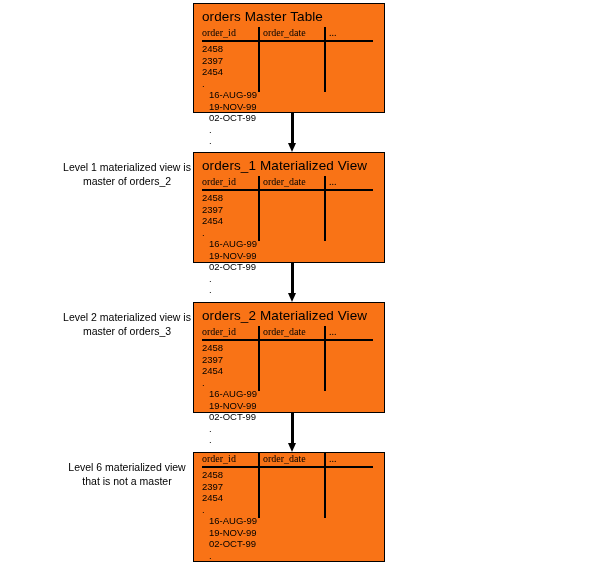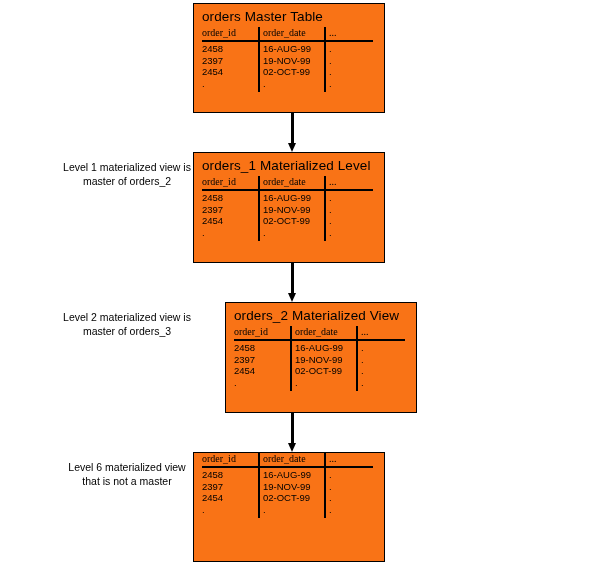--- a/index.html
+++ b/index.html
@@ -58,20 +58,21 @@
   }
 
   .tbl-body {
     display: flex;
     position: relative;
     font-size: 9.5px;
     line-height: 11.5px;
     padding-top: 3px;
     height: 52px;
     box-sizing: border-box;
+    flex-direction: column;
   }
 
   .col {
     position: relative;
     box-sizing: border-box;
   }
   .col-id    { width: 54px; }
   .col-date  { width: 66px; padding-left: 7px; }
   .col-rest  { width: 52px; padding-left: 7px; }
 
@@ -167,21 +168,21 @@
       </div>
     </div>
   </div>
 
   <div class="arrow" style="top:113px;height:39px;">
     <div class="arrow-shaft" style="height:31px;"></div>
     <div class="arrow-head" style="top:30px;"></div>
   </div>
 
   <div class="entity-box" style="top:152px;height:111px;">
-    <div class="box-title">orders_1 Materialized Level</div>
+    <div class="box-title">orders_1 Materialized View</div>
     <div class="tbl">
       <div class="vrule vrule-1" style="height:65px;"></div>
       <div class="vrule vrule-2" style="height:65px;"></div>
       <div class="hrule" style="top:13px;"></div>
       <div class="tbl-head">
         <div class="col col-id">order_id</div>
         <div class="col col-date">order_date</div>
         <div class="col col-rest">...</div>
       </div>
       <div class="tbl-body">
@@ -208,21 +209,21 @@
   </div>
 
   <div class="side-label" style="left:57px;top:161px;width:140px;">Level 1 materialized view is
 master of orders_2</div>
 
   <div class="arrow" style="top:263px;height:39px;">
     <div class="arrow-shaft" style="height:31px;"></div>
     <div class="arrow-head" style="top:30px;"></div>
   </div>
 
-  <div class="entity-box" style="top:302px;height:111px;margin-left:32px;">
+  <div class="entity-box" style="top:302px;height:111px;">
     <div class="box-title">orders_2 Materialized View</div>
     <div class="tbl">
       <div class="vrule vrule-1" style="height:65px;"></div>
       <div class="vrule vrule-2" style="height:65px;"></div>
       <div class="hrule" style="top:13px;"></div>
       <div class="tbl-head">
         <div class="col col-id">order_id</div>
         <div class="col col-date">order_date</div>
         <div class="col col-rest">...</div>
       </div>

